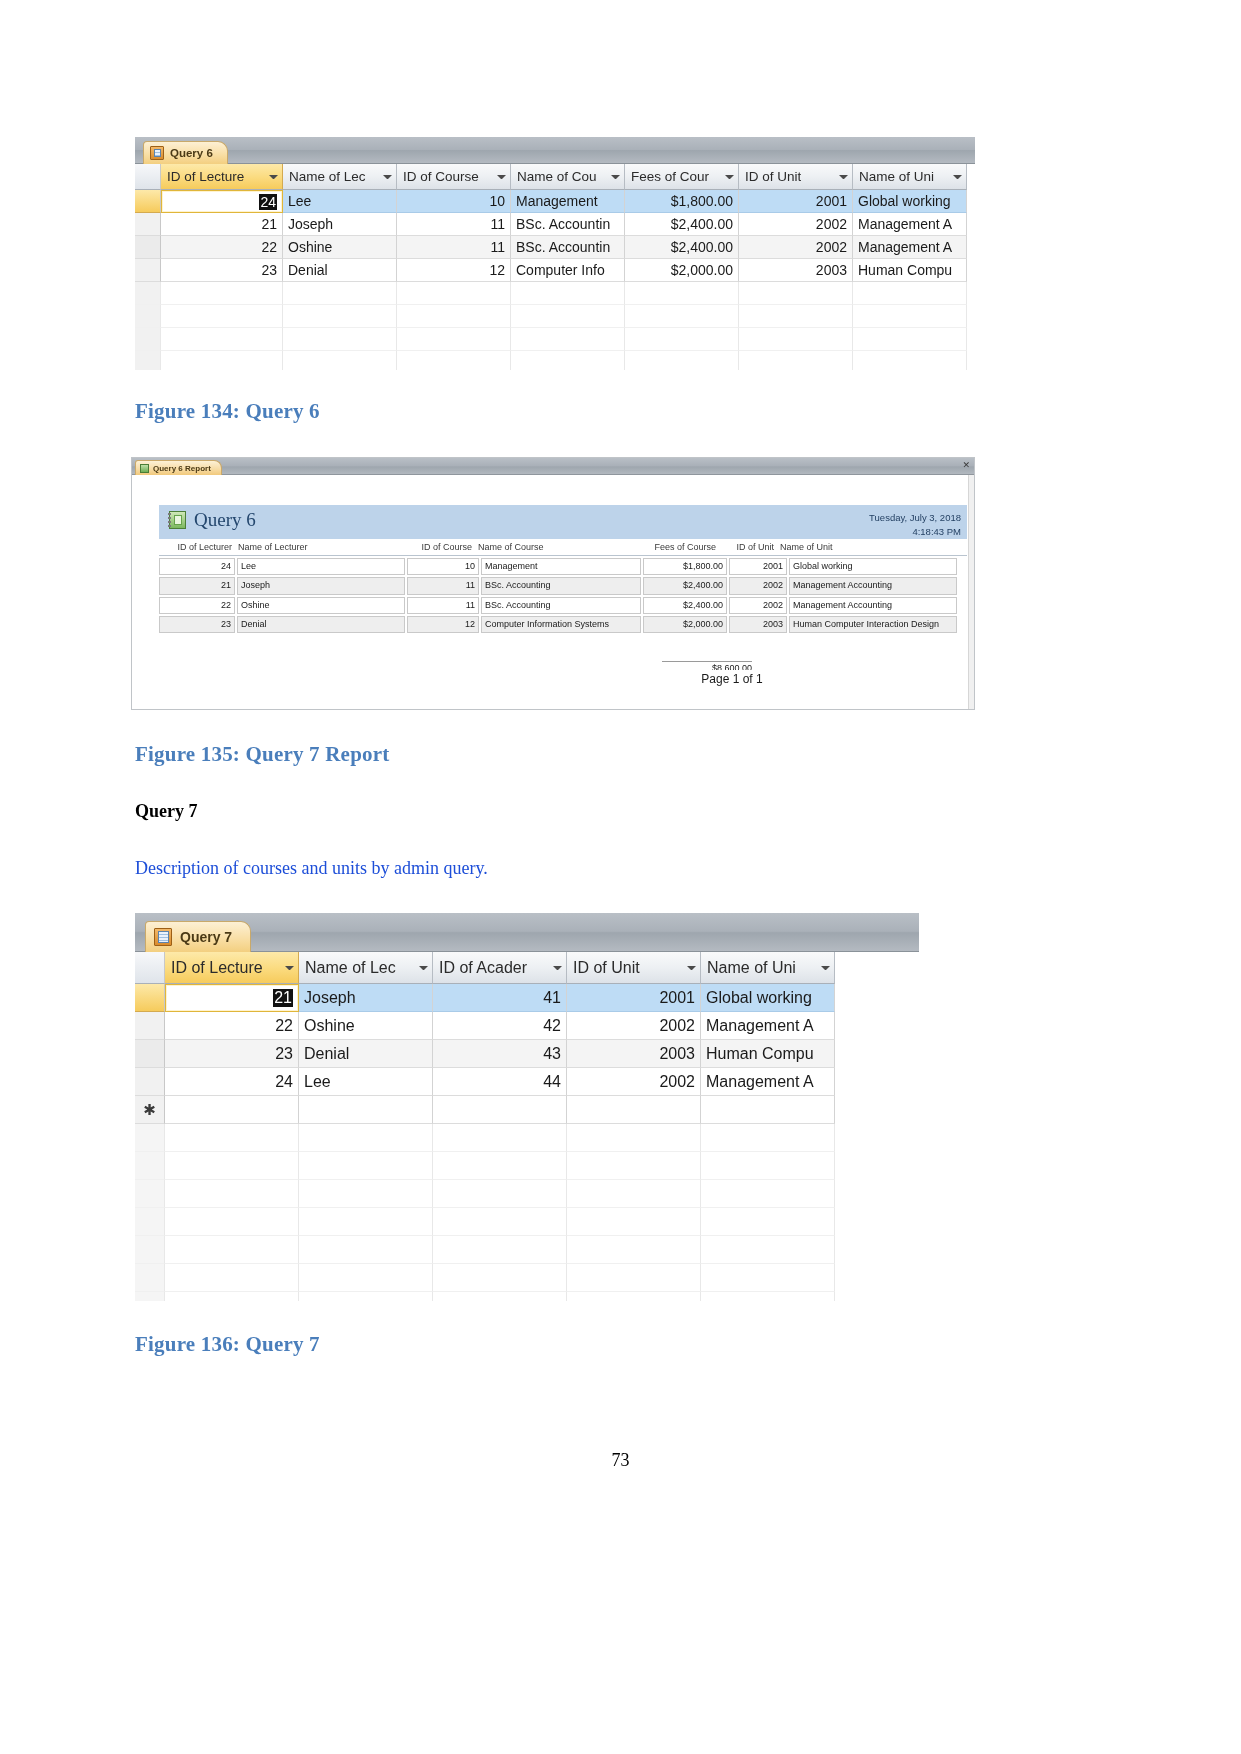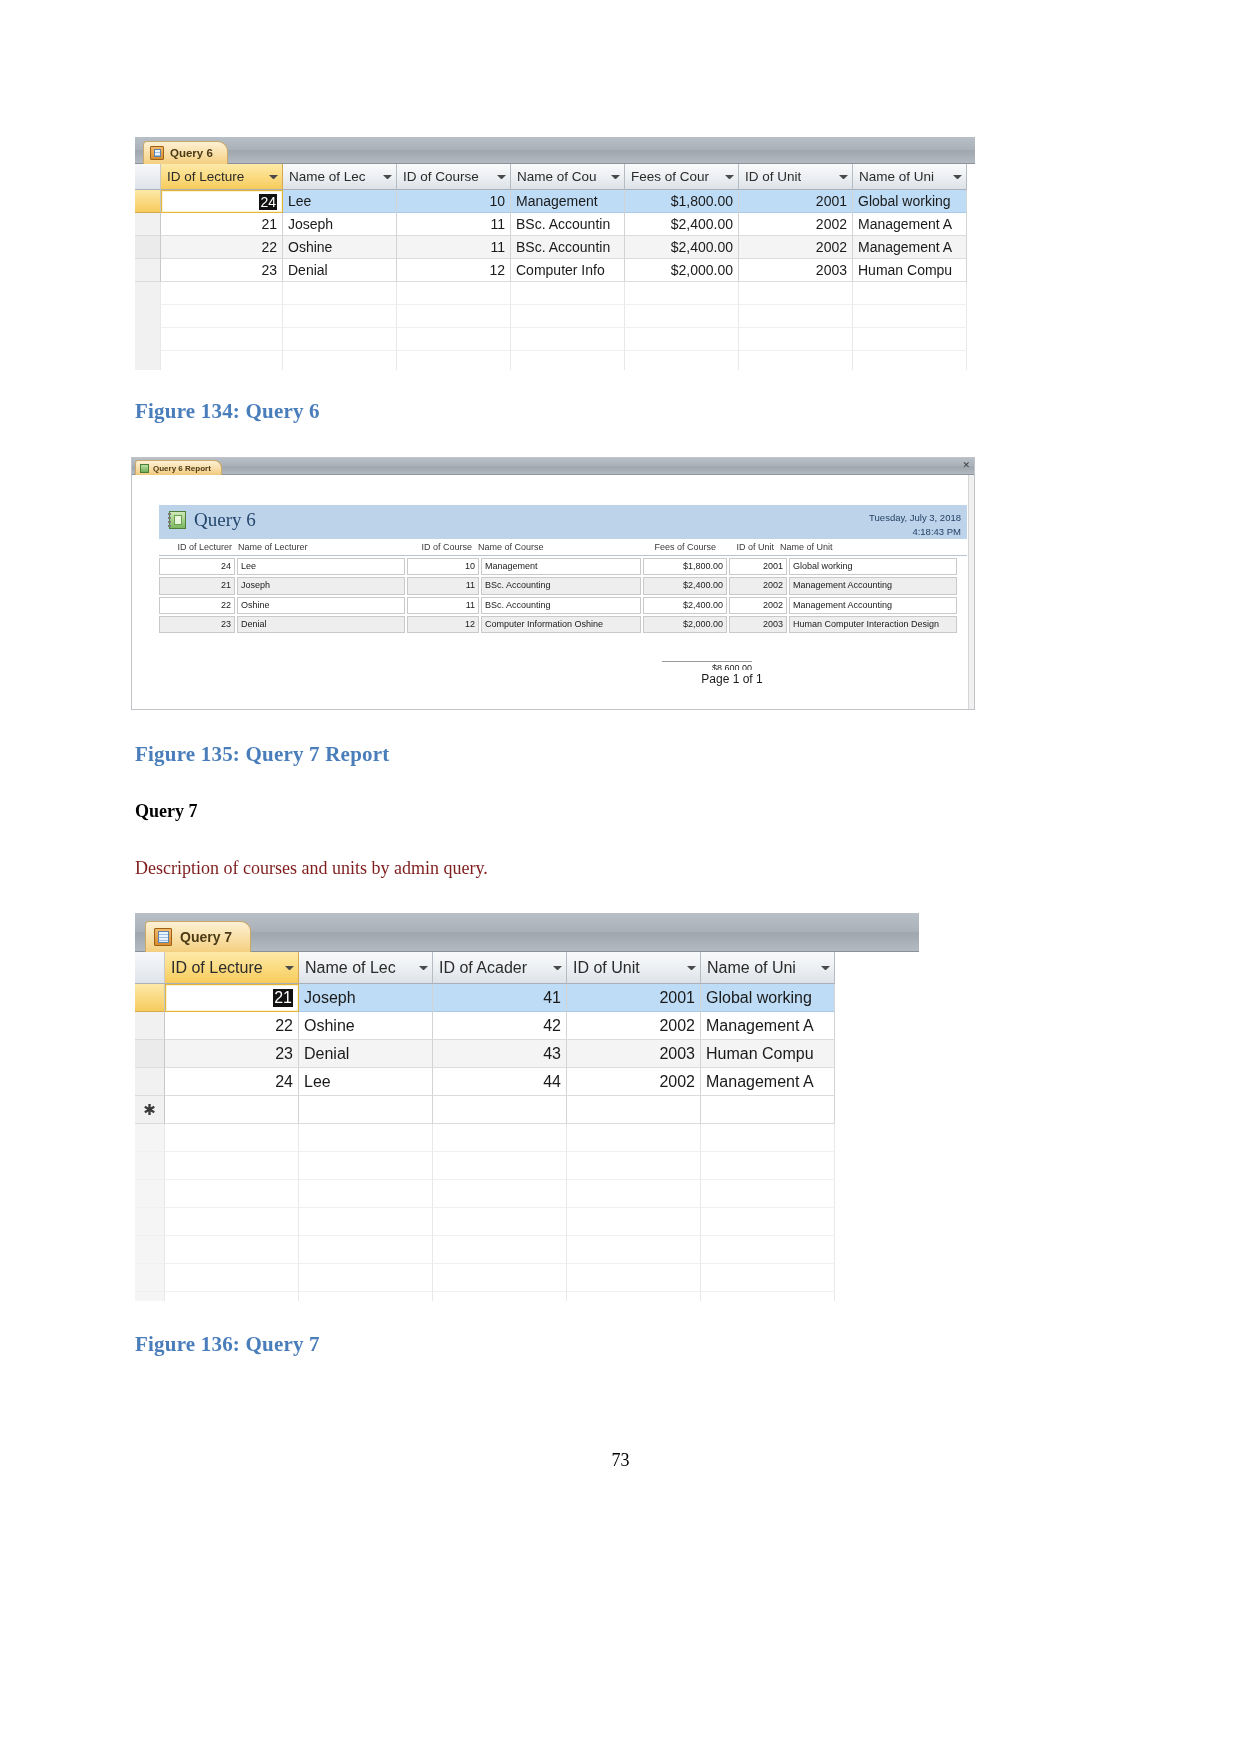--- a/index.html
+++ b/index.html
@@ -31,21 +31,21 @@
     font-family: "Liberation Serif", serif;
     font-weight: bold;
     font-size: 18px;
     color: #000;
     white-space: nowrap;
   }
   .body-text {
     position: absolute;
     font-family: "Liberation Serif", serif;
     font-size: 18px;
-    color: #7f1d1d;
+    color: #1d4ed8;
     white-space: nowrap;
   }
   .page-number {
     position: absolute;
     left: 0; right: 0;
     text-align: center;
     font-family: "Liberation Serif", serif;
     font-size: 18px;
     color: #000;
   }
@@ -554,21 +554,21 @@
           <div class="rp-cell num" style="flex:0 0 72px;">11</div>
           <div class="rp-cell" style="flex:0 0 160px;">BSc. Accounting</div>
           <div class="rp-cell num" style="flex:0 0 84px;">$2,400.00</div>
           <div class="rp-cell num" style="flex:0 0 58px;">2002</div>
           <div class="rp-cell" style="flex:0 0 168px;">Management Accounting</div>
         </div>
         <div class="rp-row shade">
           <div class="rp-cell num" style="flex:0 0 76px;">23</div>
           <div class="rp-cell" style="flex:0 0 168px;">Denial</div>
           <div class="rp-cell num" style="flex:0 0 72px;">12</div>
-          <div class="rp-cell" style="flex:0 0 160px;">Computer Information Oshine</div>
+          <div class="rp-cell" style="flex:0 0 160px;">Computer Information Systems</div>
           <div class="rp-cell num" style="flex:0 0 84px;">$2,000.00</div>
           <div class="rp-cell num" style="flex:0 0 58px;">2003</div>
           <div class="rp-cell" style="flex:0 0 168px;">Human Computer Interaction Design</div>
         </div>
       </div>
 
       <div class="rp-total" style="left:530px; top:186px; width:90px; overflow:hidden; height:9px;">$8,600.00</div>
 
       <div class="rp-pagefoot" style="left:540px; top:197px; width:120px;">Page 1 of 1</div>
     </div>

